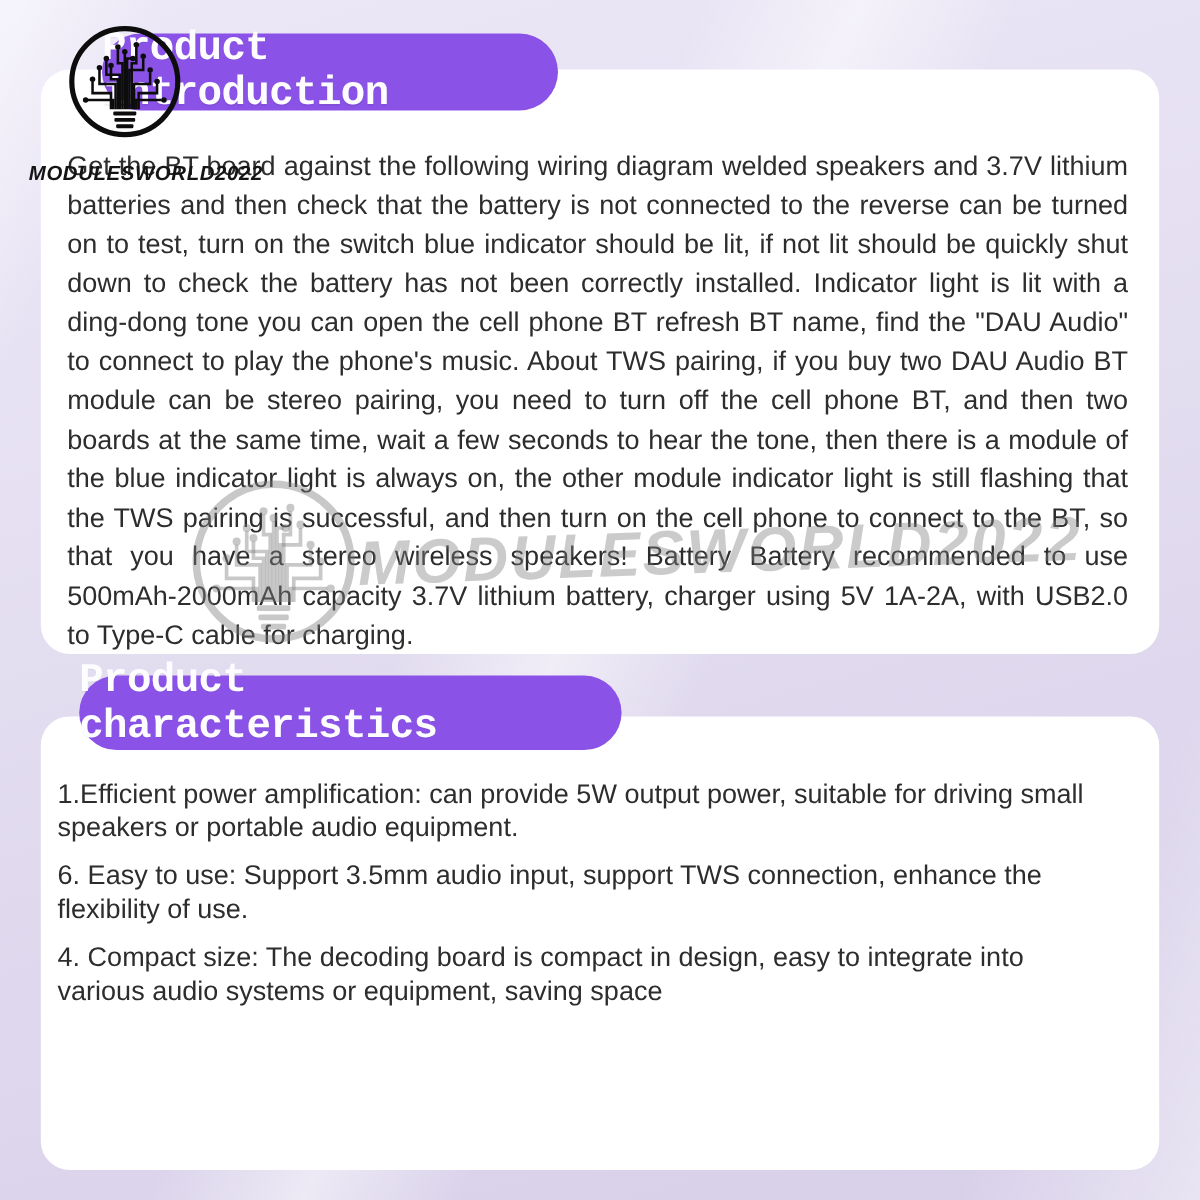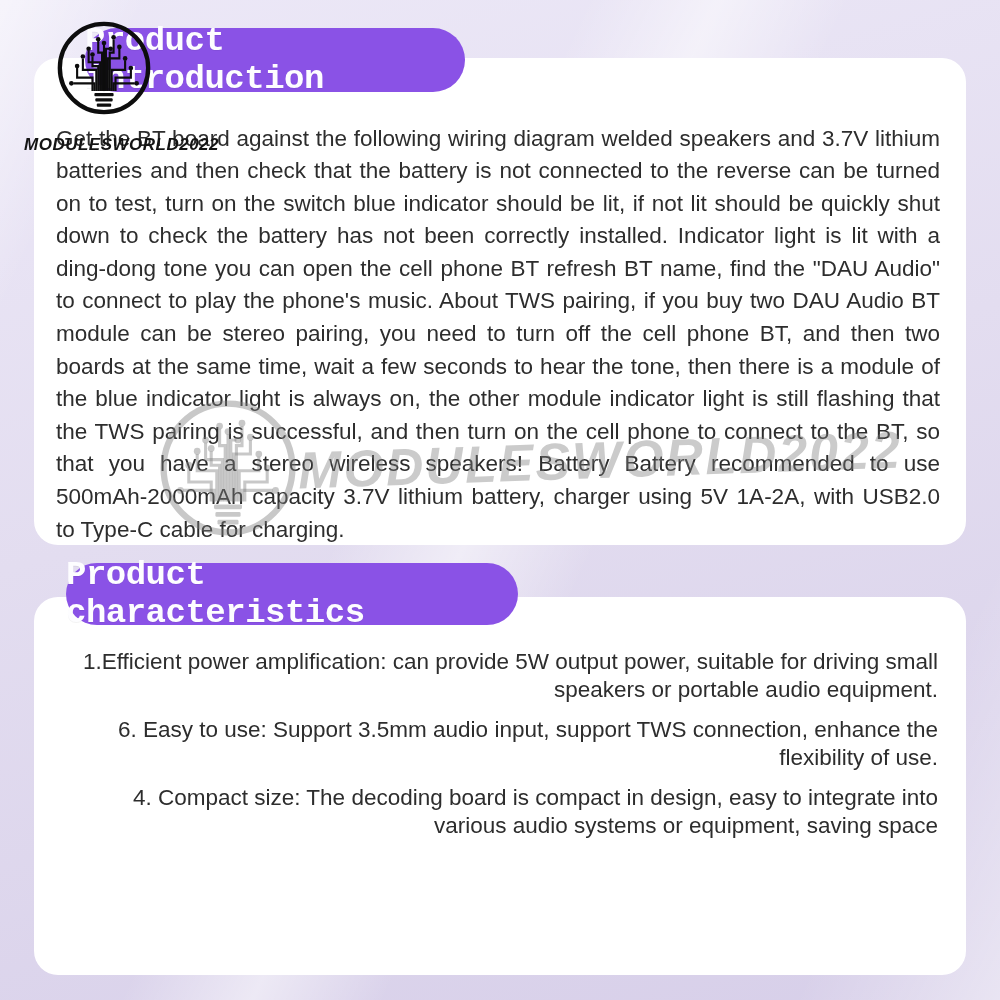--- a/index.html
+++ b/index.html
@@ -18,29 +18,29 @@
   #card-intro{top:58px;height:487px;}
   #card-chars{top:597px;height:378px;}
   .pill{
     position:absolute;display:flex;align-items:center;justify-content:center;
     background:#8a52e6;border-radius:33px;
     color:#fdfdff;font-weight:bold;font-size:34px;letter-spacing:-0.5px;
     text-shadow:0 1px 0 rgba(0,0,0,0.05);
     font-family:Liberation Mono, monospace;
   }
   #pill-intro{left:85px;top:28px;width:380px;height:64px;}
-  #pill-chars{left:66px;top:563px;width:452px;height:62px;}
+  #pill-chars{left:66px;top:563px;width:452px;height:62px;align-items:flex-end;}
   .body-text{
     position:absolute;left:56px;top:100px;width:884px;
     font-size:22.5px;line-height:32.6px;color:#2d2d2d;
     text-align:justify;
   }
   .features{
-    position:absolute;left:60px;top:648px;width:878px;
-    font-size:22.5px;line-height:28px;color:#2d2d2d;text-align:right;
+    position:absolute;left:48px;top:648px;width:878px;
+    font-size:22.5px;line-height:28px;color:#2d2d2d;
   }
   .features p{margin:0 0 12px 0;}
   
   .logo-top{
     position:absolute;left:56px;top:20px;width:96px;height:96px;color:#0d0d0d;z-index:5;
   }
   .brand-top{
     position:absolute;left:24px;top:135px;z-index:5;
     font-size:17px;font-weight:bold;font-style:italic;color:#141414;letter-spacing:0.5px;
     white-space:nowrap;

